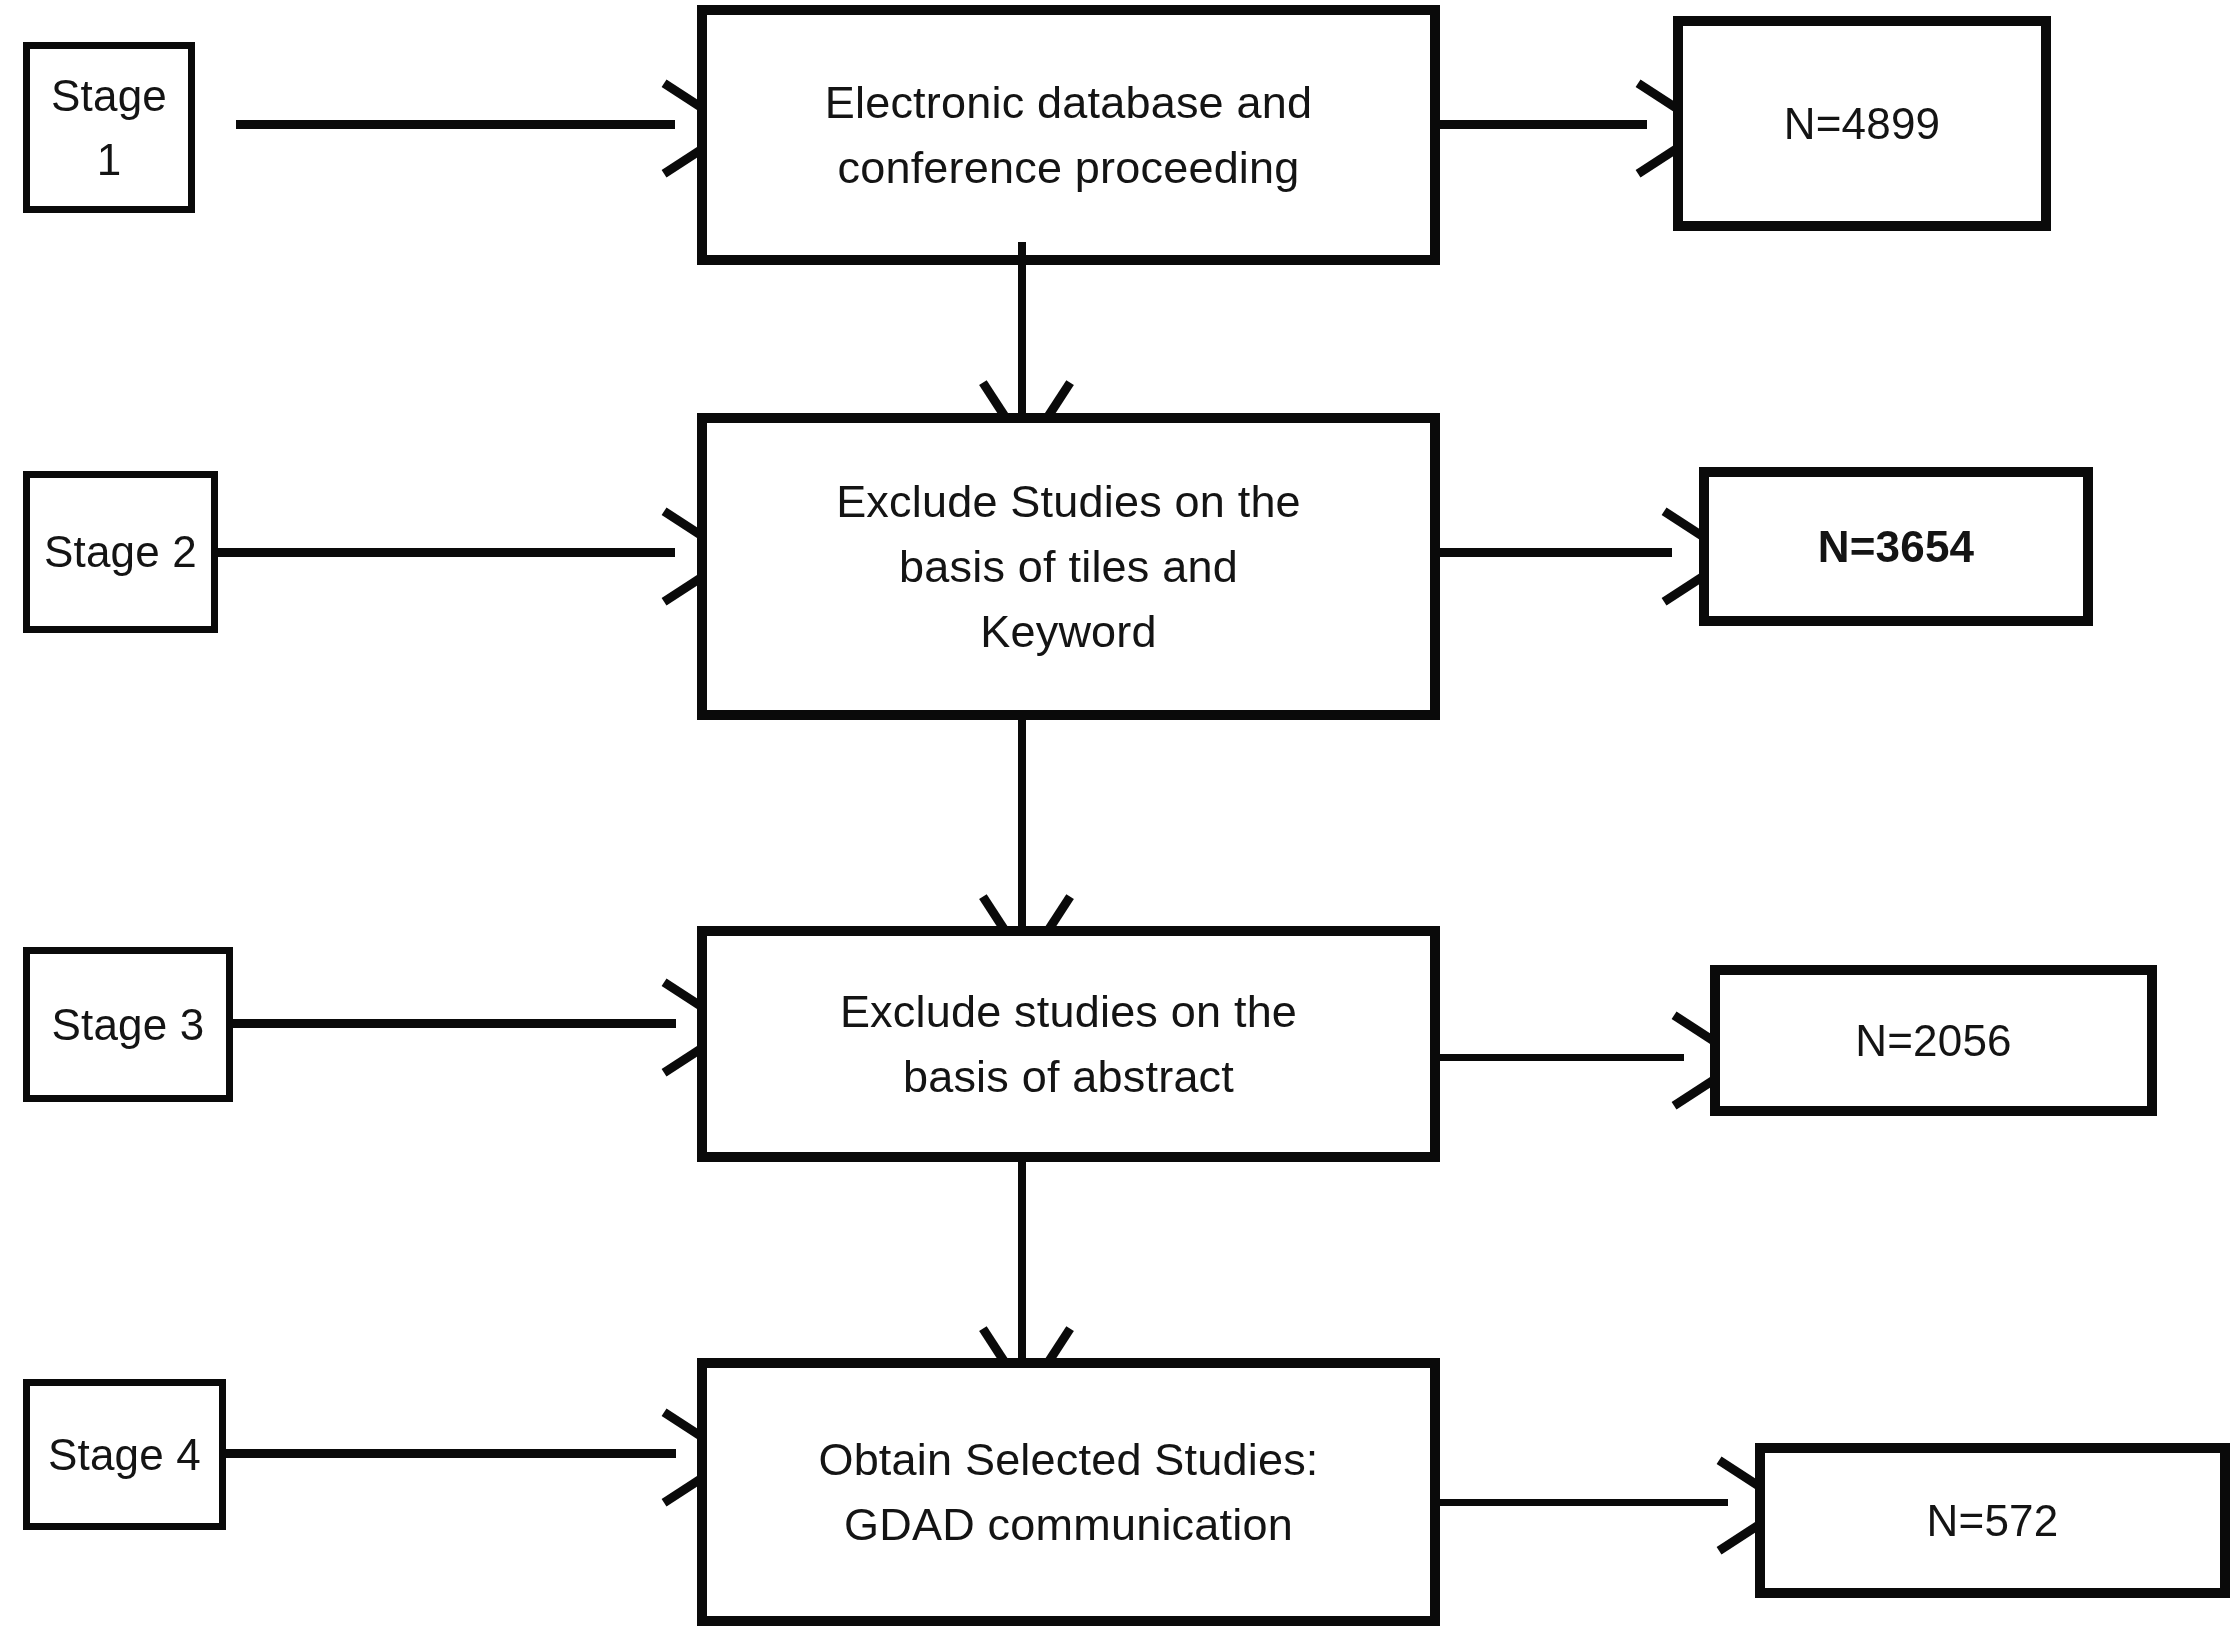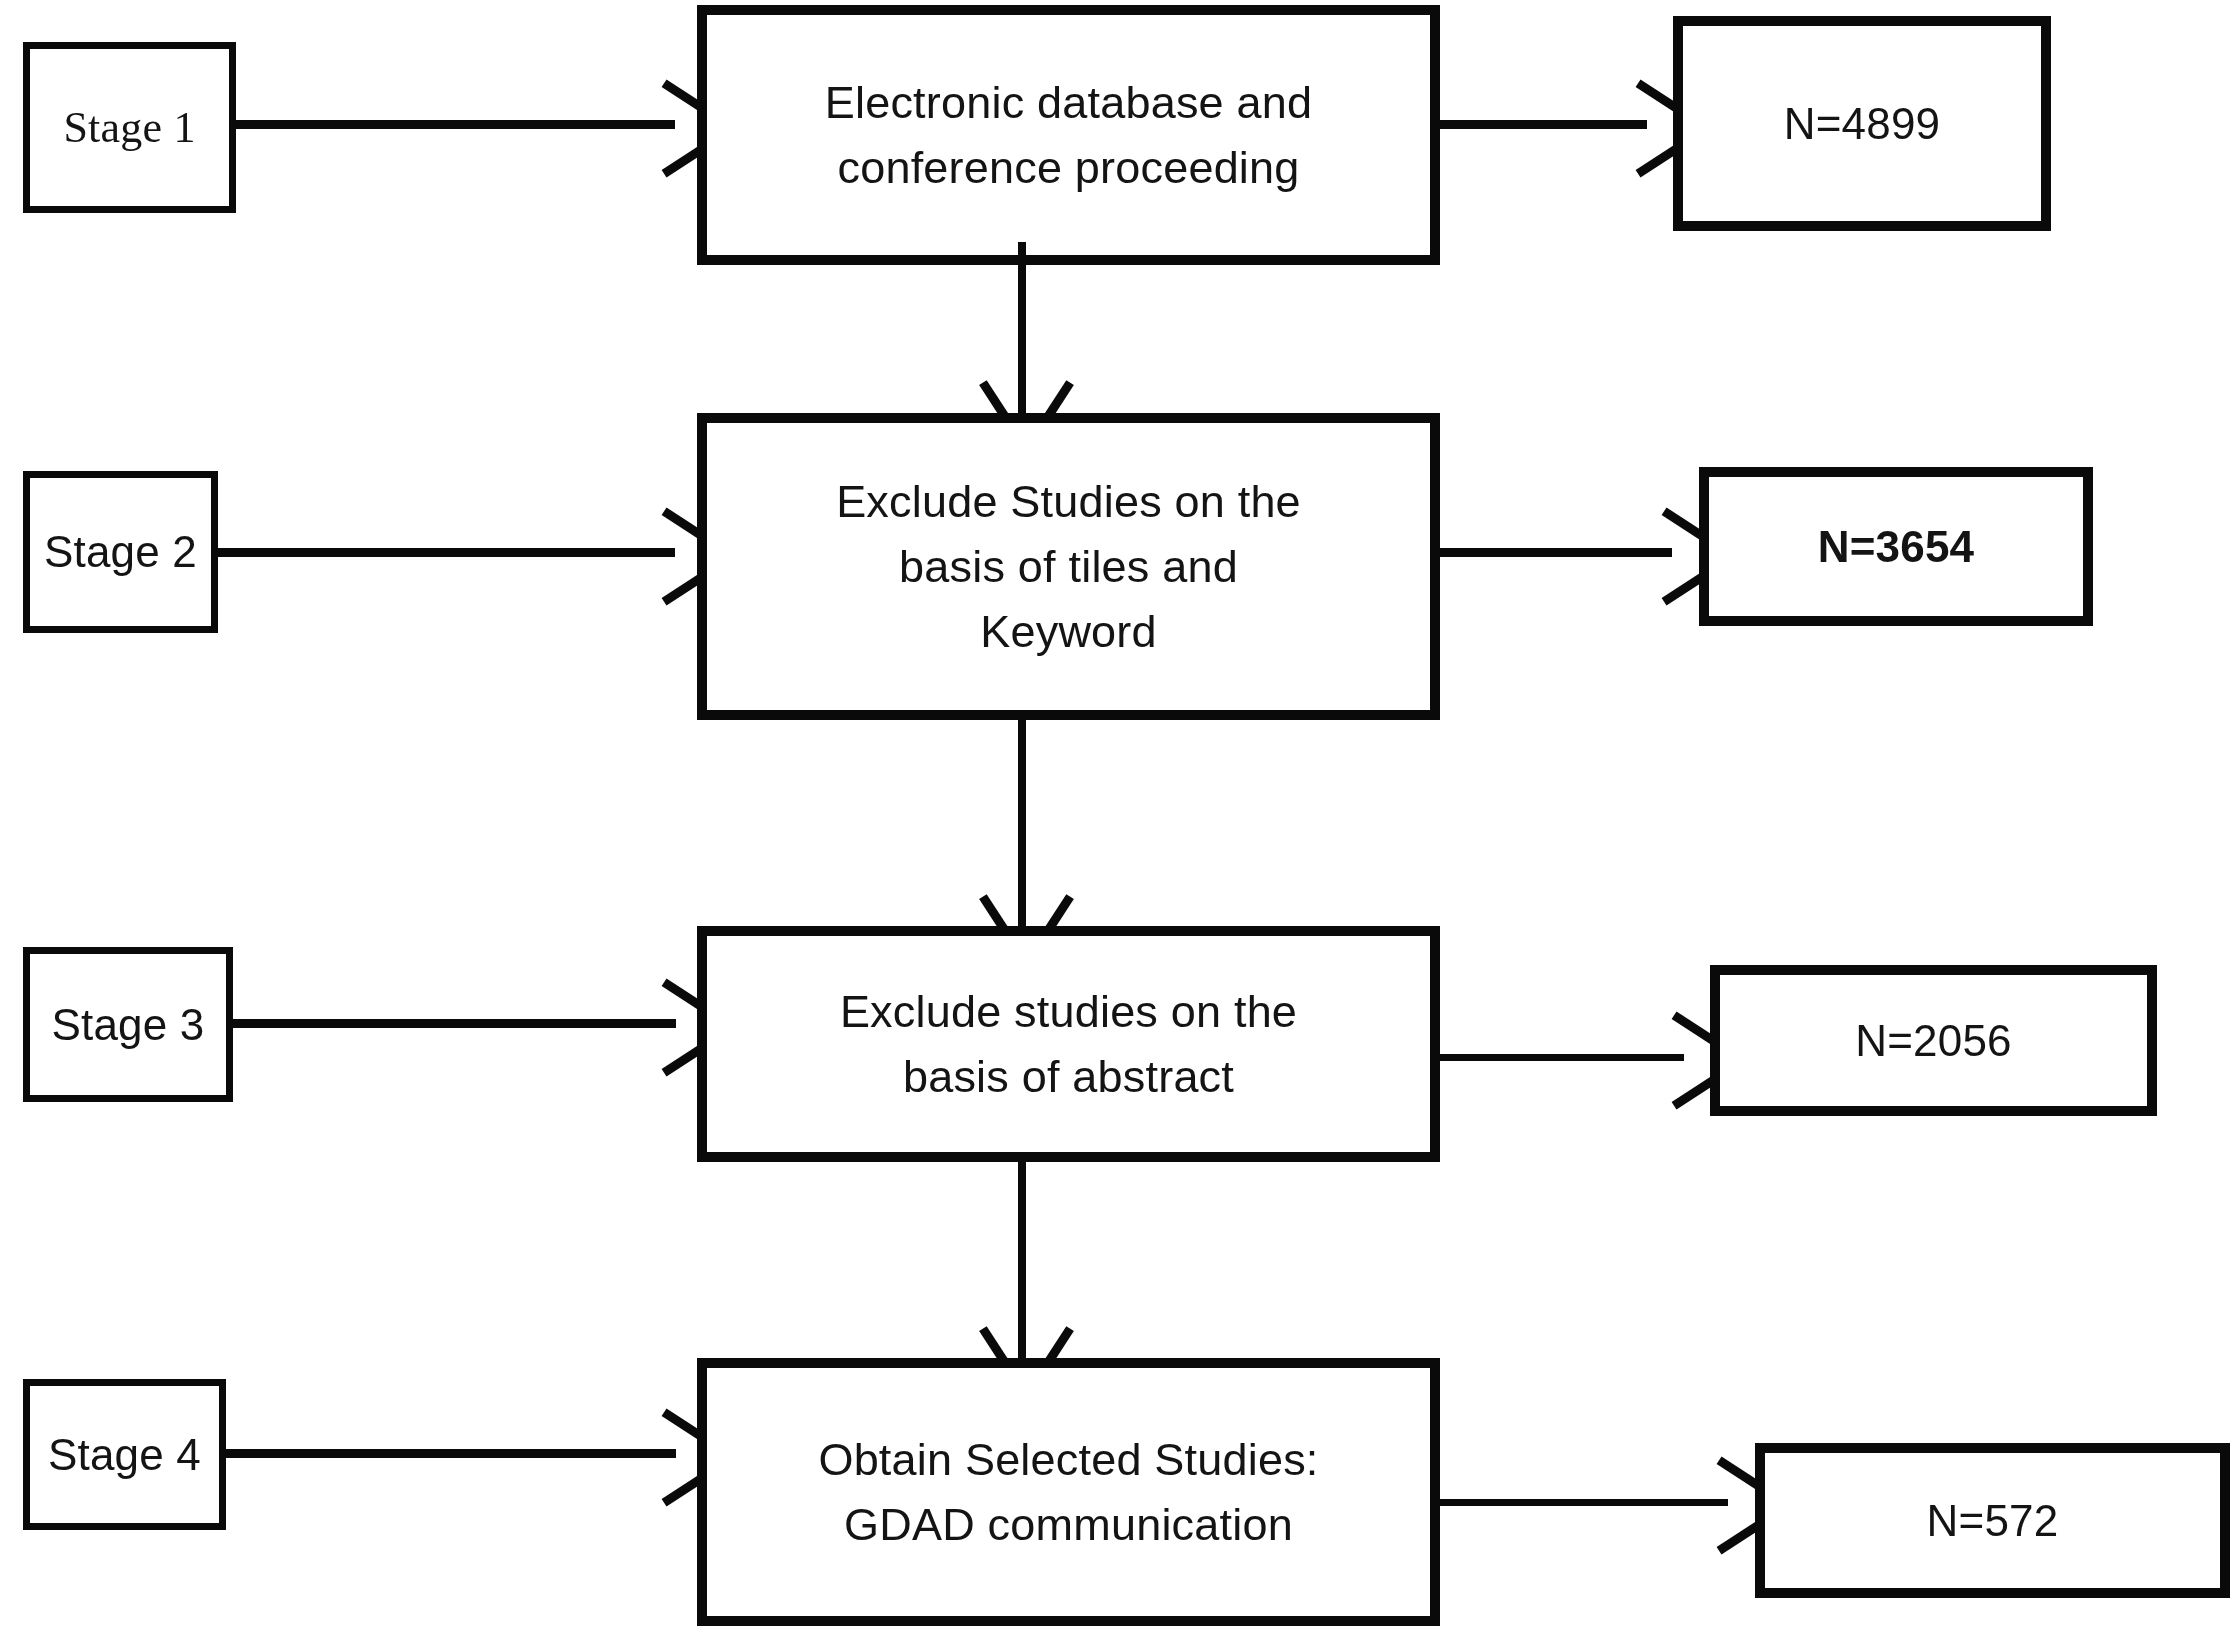--- a/index.html
+++ b/index.html
@@ -82,21 +82,21 @@
     top:-44px;
   }
   .arrow-head-down::before{ left:-18px; transform-origin:50% 100%; transform:rotate(-33deg); }
   .arrow-head-down::after{  left:18px;  transform-origin:50% 100%; transform:rotate(33deg); }
 </style>
 </head>
 <body>
 
 <div id="canvas">
 
-  <div class="box stage-box" style="left:23px; top:42px; width:213px; height:171px;font-family:Liberation Serif, serif;">
+  <div class="box stage-box" style="left:23px; top:42px; width:172px; height:171px;">
     <span class="box-label">Stage 1</span>
   </div>
 
   <div class="h-line" style="left:236px; top:120px; width:439px;"></div>
   <div class="arrow-head-right" style="left:703px; top:124px;"></div>
 
   <div class="box process-box thick" style="left:697px; top:4.9px; width:743px; height:260px;">
     <span class="box-label">Electronic database and
 conference proceeding</span>
   </div>

